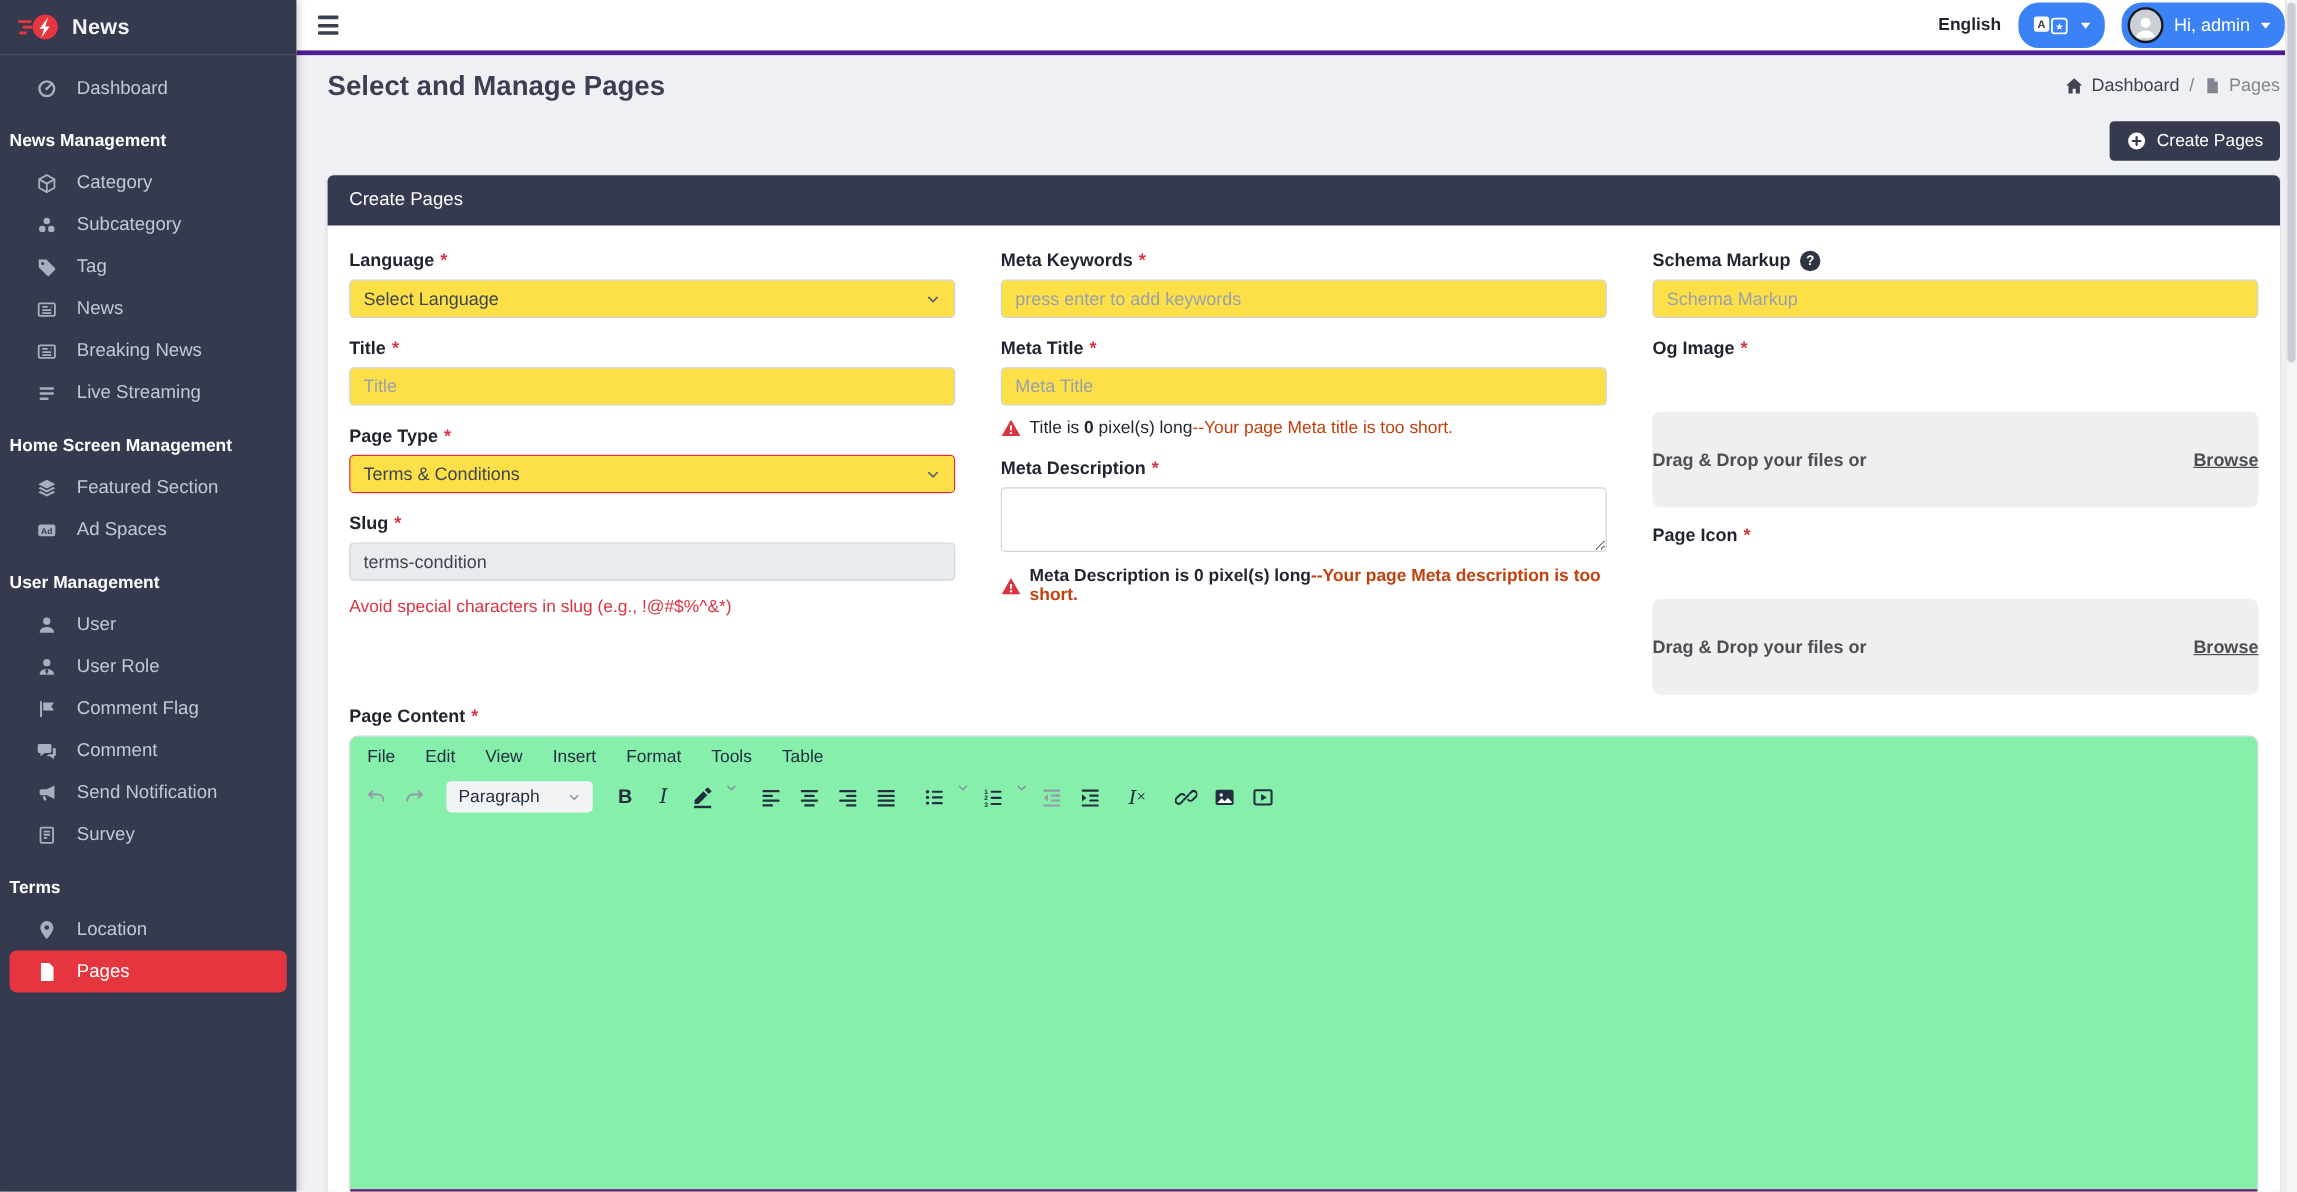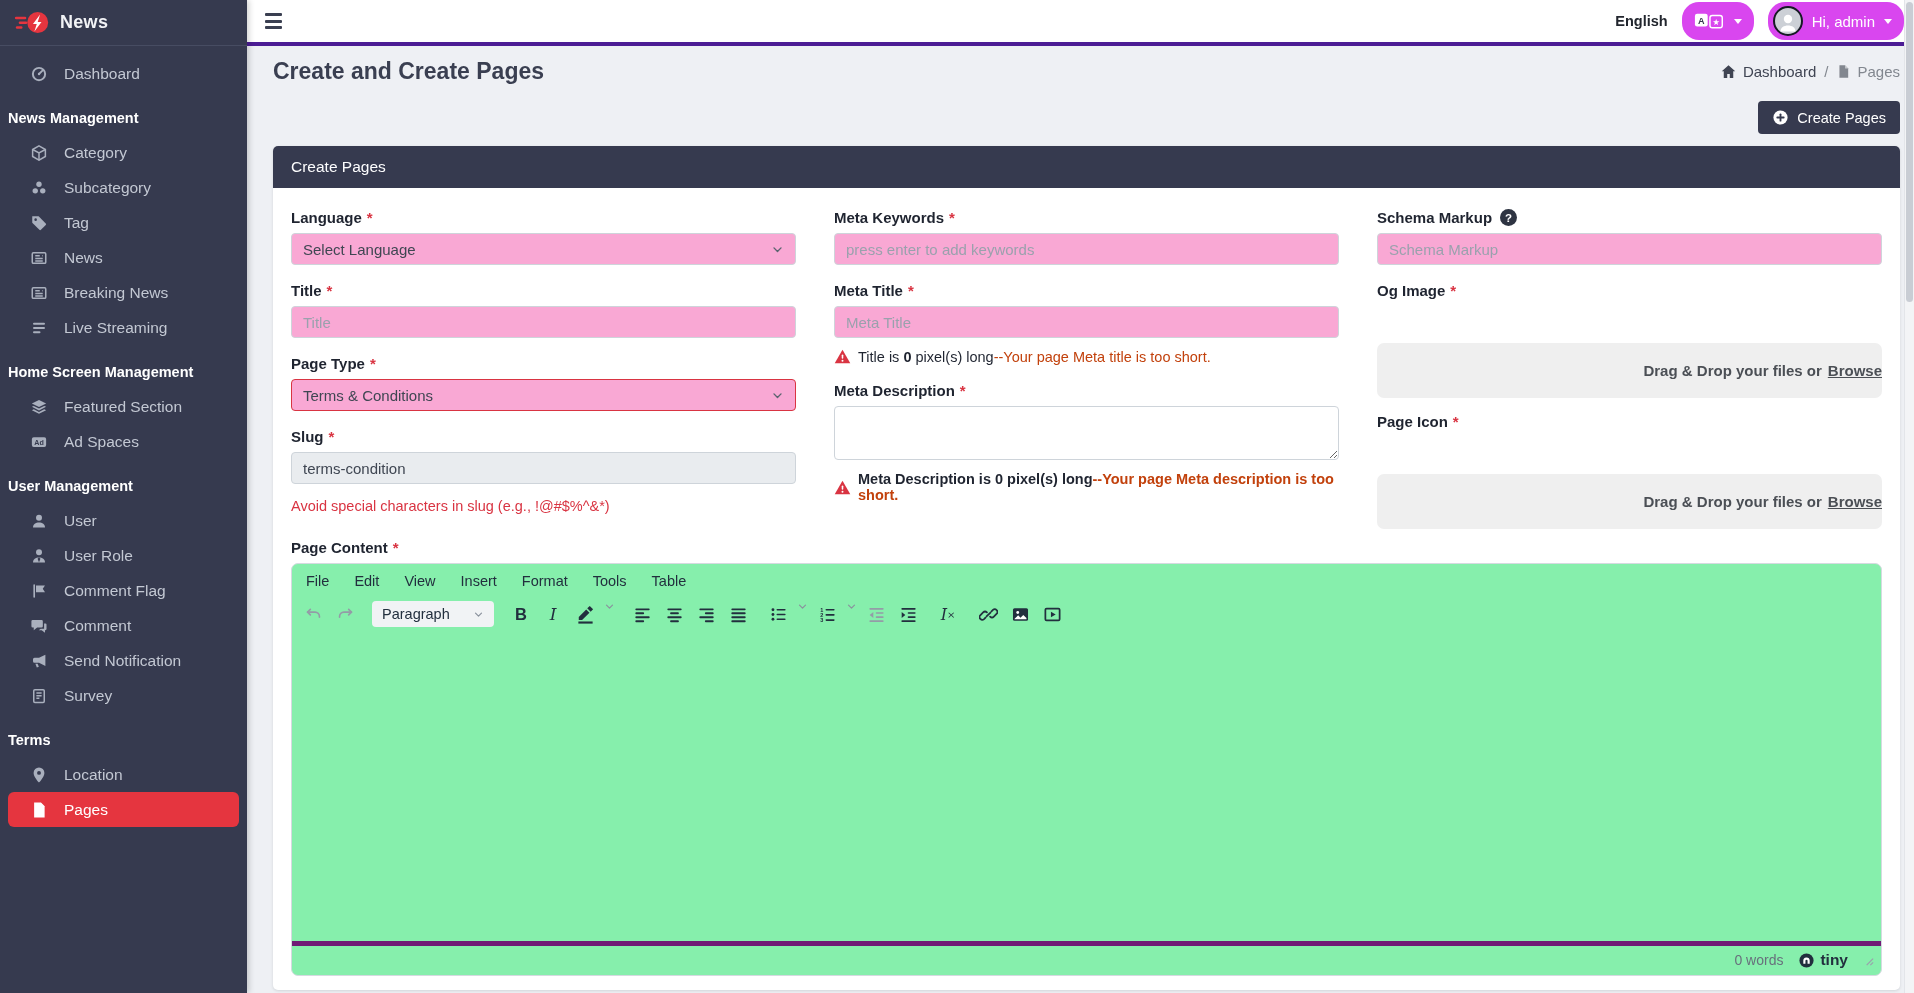--- a/index.html
+++ b/index.html
@@ -24,21 +24,21 @@
   .nav-item.active .icon { color:#ffffff; }
 
   
   .topbar { position:fixed; left:247px; right:0; top:0; height:46px; background:#ffffff;
     display:flex; align-items:center; justify-content:space-between; padding:0 10px 0 16px;
     z-index:5; border-bottom:4px solid #4c1d95; }
   .burger { display:flex; flex-direction:column; gap:3.2px; cursor:pointer; padding:4px 2px; }
   .burger i { display:block; width:17px; height:3px; background:#3a3f51; border-radius:1px; }
   .top-right { display:flex; align-items:center; gap:14px; }
   .lang-label { font-weight:bold; font-size:14.5px; color:#22262e; }
-  .pill { background:#d946ef; color:#fff; border-radius:17px; display:flex; align-items:center;
+  .pill { background:#3b82f6; color:#fff; border-radius:17px; display:flex; align-items:center;
     cursor:pointer; border:none; font-family:inherit; }
   .lang-pill { padding:8px 12px; gap:9px; }
   .user-pill { padding:4px 12px 4px 5px; gap:9px; font-size:15px; }
   .caret { width:0; height:0; border-left:4.5px solid transparent; border-right:4.5px solid transparent;
     border-top:5px solid #fff; }
   .avatar { width:30px; height:30px; border-radius:50%; background:#ccd0d6;
     border:2px solid #161a24; overflow:hidden; display:flex; align-items:flex-end; justify-content:center; }
 
   
   .main { margin-left:247px; padding:58px 14px 0 26px; }
@@ -60,34 +60,34 @@
   .grid { display:grid; grid-template-columns:1fr 1fr 1fr; column-gap:38px; }
 
   .field { margin-bottom:17px; }
   .label { font-weight:bold; font-size:15px; color:#1f2430; margin-bottom:7px;
     display:flex; align-items:center; gap:5px; }
   .req { color:#d93442; }
   .help { width:17px; height:17px; border-radius:50%; background:#2e3442; color:#fff;
     font-size:11.5px; font-weight:bold; display:inline-flex; align-items:center;
     justify-content:center; margin-left:3px; cursor:pointer; }
   .ctrl { width:100%; height:32px; border:1px solid #ced4da; border-radius:4px;
-    padding:0 11px; font-size:15px; color:#3f4652; background:#f9a8d4; font-family:inherit; outline:none; }
+    padding:0 11px; font-size:15px; color:#3f4652; background:#fde047; font-family:inherit; outline:none; }
   .ctrl::placeholder { color:#9aa1ad; }
   .sel { display:flex; align-items:center; justify-content:space-between; cursor:pointer; }
   .sel .icon { width:13px; height:13px; color:#5b6470; }
   .sel.invalid { border-color:#d93442; }
   .readonly { background:#e9ecef; }
   .hint { color:#d93442; font-size:14.5px; margin-top:14px; }
   .err { display:flex; align-items:center; gap:7px; margin-top:10px; font-size:14.5px; color:#1f2430; }
   .err .icon { width:17px; height:17px; }
   .err .red { color:#c2410c; }
   .ta { width:100%; height:54px; border:1px solid #ced4da; border-radius:4px; padding:6px 11px;
     font-size:15px; color:#3f4652; font-family:inherit; outline:none; }
-  .dropzone { background:#efefef; border-radius:7px; height:55px; display:flex; align-items:center;
-    justify-content:flex-end; gap:6px; font-weight:bold; font-size:15px; color:#4b4f55; cursor:pointer;margin-top:44px; }
+  .dropzone { background:#efefef; border-radius:7px; height:80px; display:flex; align-items:center;
+    justify-content:space-between; gap:6px; font-weight:bold; font-size:15px; color:#4b4f55; cursor:pointer;margin-top:44px; }
   .browse { text-decoration:underline; }
 
   
   .full { grid-column:1 / -1; margin-top:10px; }
   .editor { border:1px solid #d5dae0; border-radius:7px; margin-top:7px; background:#86efac; }
   .menubar { display:flex; gap:25px; padding:9px 14px 5px; font-size:14.5px; color:#222f3e; }
   .menubar span { cursor:pointer; }
   .toolbar { display:flex; align-items:center; padding:7px 8px 9px; }
   .tgroup { display:flex; align-items:flex-start; gap:6px; margin-right:14px; }
   .tbtn { min-width:26px; height:26px; display:flex; align-items:center; justify-content:center;
@@ -459,21 +459,21 @@
           </svg>
       </span>
       <span>Hi, admin</span>
       <span class="caret"></span>
     </button>
   </div>
 </header>
 
 <main class="main">
   <div class="page-head">
-    <h1 class="page-title">Create and Create Pages</h1>
+    <h1 class="page-title">Select and Manage Pages</h1>
     <div class="crumbs">
       <span class="crumb-home">
         <svg class="icon" width="17" height="17">
             <use href="#s-home"></use>
           </svg>
         <span>Dashboard</span>
       </span>
       <span class="crumb-sep">/</span>
       <span class="crumb-current">
         <svg class="icon" width="15" height="15">

